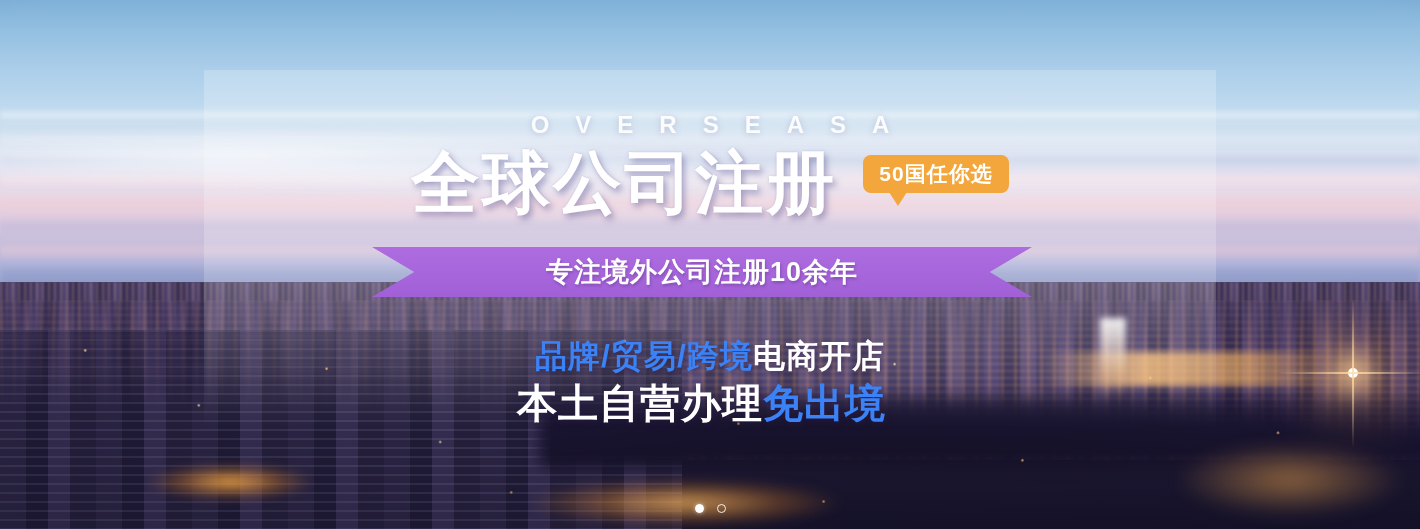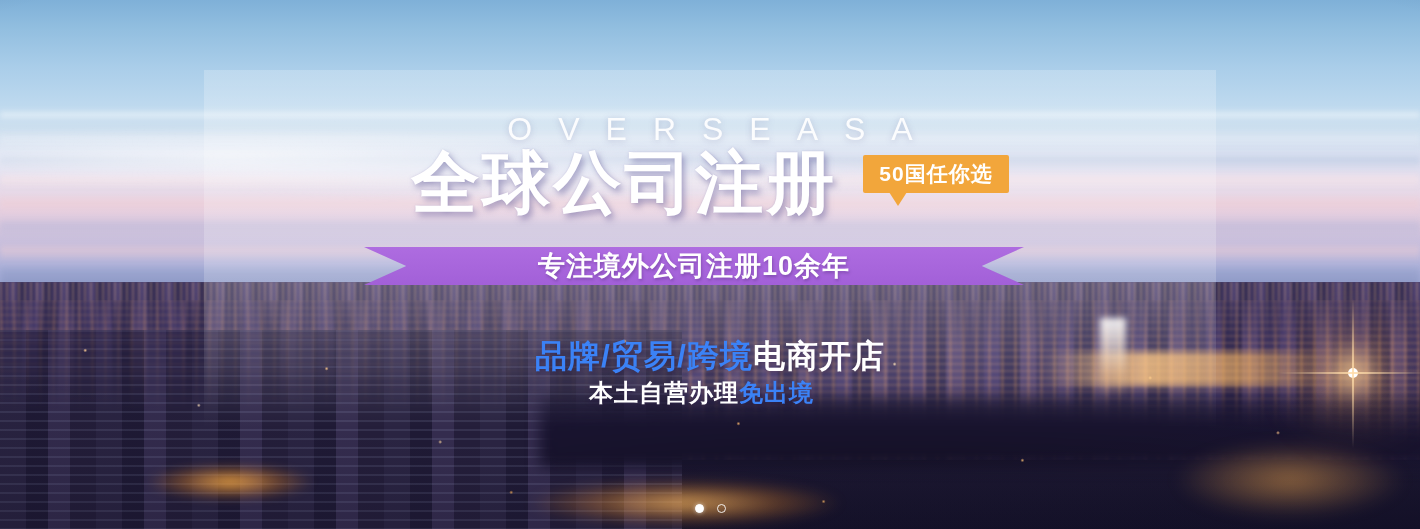--- a/index.html
+++ b/index.html
@@ -212,22 +212,22 @@
   .content {
     position: absolute;
     left: 0; top: 0; width: 100%; height: 100%;
     text-align: center;
   }
 
   .eyebrow {
     position: absolute;
     left: 0; right: 0;
     top: 113px;
-    font-size: 32px;
-    font-weight: 400;
+    font-size: 24px;
+    font-weight: 700;
     letter-spacing: 26px;
     text-indent: 26px;
     color: rgba(255,255,255,.92);
     line-height: 1;
     text-shadow: 0 1px 6px rgba(120,120,170,.35);
   }
 
   .headline-row {
     position: absolute;
     left: 0; right: 0;
@@ -252,41 +252,41 @@
     margin-left: 18px;
     margin-top: 7px;
   }
   .badge {
     background: #f2a63b;
     color: #ffffff;
     font-size: 21px;
     font-weight: 700;
     letter-spacing: 1px;
     padding: 8px 16px 9px;
-    border-radius: 2px;
+    border-radius: 8px;
     line-height: 1;
     display: inline-block;
     white-space: nowrap;
   }
   .badge-tail {
     position: absolute;
     left: 26px;
     bottom: -13px;
     width: 0; height: 0;
     border-left: 9px solid transparent;
     border-right: 9px solid transparent;
     border-top: 14px solid #f2a63b;
   }
 
   .ribbon {
     position: absolute;
-    left: 364px;
+    left: 372px;
     top: 247px;
     width: 660px;
-    height: 38px;
+    height: 50px;
   }
   .ribbon-shape2 {
     position: absolute;
     inset: 0;
     background: linear-gradient(to bottom, #ae6ce0, #a260d8);
     clip-path: polygon(0 0, 100% 0, 93.6% 50%, 100% 100%, 0 100%, 6.4% 50%);
   }
   .ribbon-text {
     position: absolute;
     inset: 0;
@@ -310,21 +310,21 @@
     letter-spacing: 1px;
     line-height: 1.25;
     color: #ffffff;
     text-shadow: 1px 2px 5px rgba(40,24,70,.55);
     white-space: nowrap;
   }
   .sub2 {
     position: absolute;
     left: 0; right: 17px;
     top: 378px;
-    font-size: 24px;
+    font-size: 40px;
     font-weight: 700;
     letter-spacing: 1px;
     line-height: 1.25;
     color: #ffffff;
     text-shadow: 1px 2px 5px rgba(40,24,70,.55);
     white-space: nowrap;
   }
   .hl-orange { color: #3b82f6; }
 
   

